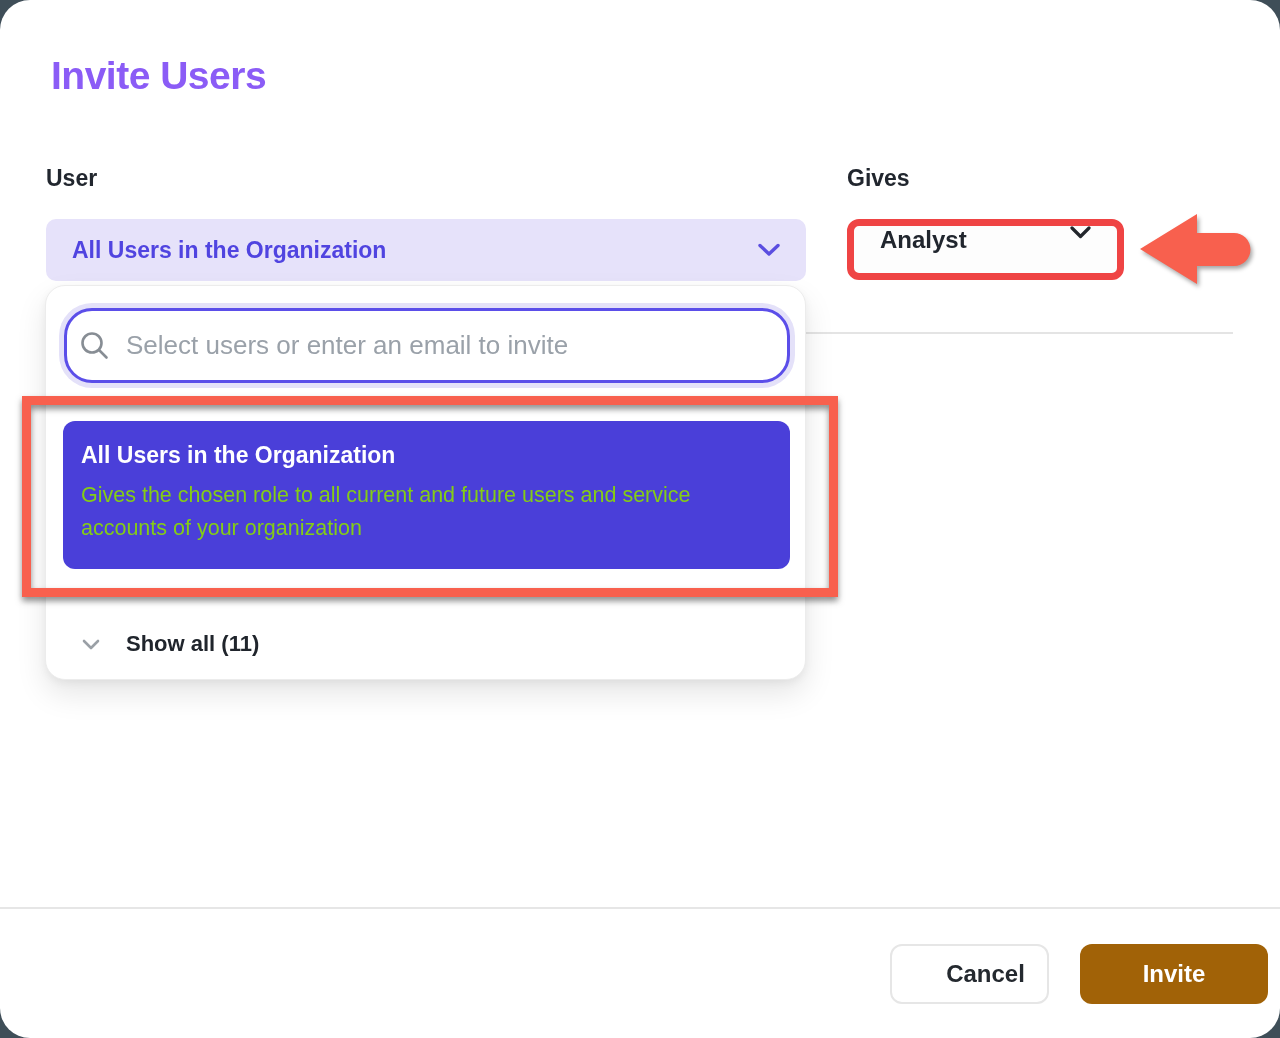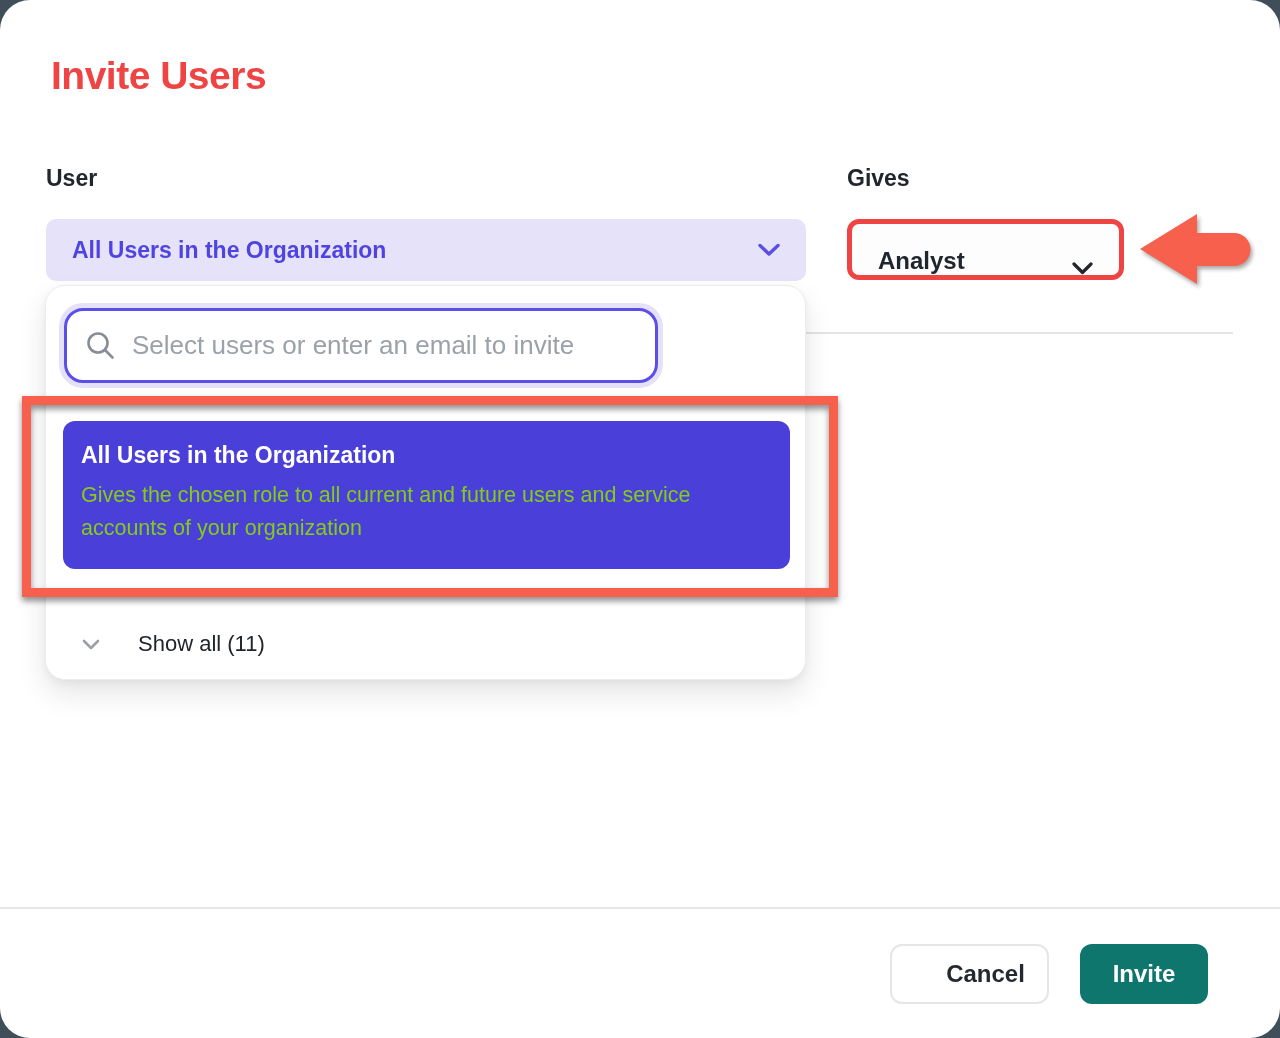--- a/index.html
+++ b/index.html
@@ -12,21 +12,21 @@
   }
   .modal {
     position:absolute; left:0; top:0;
     width:1280px; height:1038px;
     background:#ffffff;
     border-radius:30px;
     overflow:hidden;
   }
   .modal-title {
     position:absolute; left:51px; top:54px;
-    font-size:39px; font-weight:800; color:#ef4444;
+    font-size:39px; font-weight:800; color:#8b5cf6;
     letter-spacing:-0.5px;
   }
   .field-label {
     position:absolute; top:165px;
     font-size:23px; font-weight:700; color:#21262e;
   }
   .label-user { left:46px; }
   .label-role { left:847px; }
 
   .user-select {
@@ -35,22 +35,22 @@
     background:#e6e2fa; border-radius:10px;
     display:flex; align-items:center;
     padding:0 26px; cursor:pointer;
   }
   .user-select .value {
     font-size:23px; font-weight:700; color:#5044e0; flex:1;
   }
   .role-select {
     position:absolute; left:847px; top:219px;
     width:277px; height:61px;
-    background:#fdfdfd; border:5px solid #ef4444; border-radius:12px;
-    display:flex; align-items:flex-end;
+    background:#fdfdfd; border:7px solid #ef4444; border-radius:12px;
+    display:flex; align-items:flex-start;
     padding:0 26px; cursor:pointer;
   }
   .role-select .value {
     font-size:24px; font-weight:600; color:#21262e; flex:1;
   }
   .chevron { flex:0 0 auto; display:flex; }
 
   .role-divider {
     position:absolute; left:806px; top:332px;
     width:427px; height:2px; background:#e4e4e4;
@@ -59,27 +59,27 @@
   .dropdown-panel {
     position:absolute; left:45px; top:285px;
     width:761px; height:395px;
     background:#ffffff;
     border:1px solid #ececec;
     border-radius:20px;
     box-shadow:0 14px 30px rgba(0,0,0,0.10), 0 3px 8px rgba(0,0,0,0.05);
   }
   .search-box {
     position:absolute; left:18px; top:22px;
-    width:594px; height:75px;
+    width:726px; height:75px;
     background:#ffffff;
     border:3px solid #5b4ee9;
-    border-radius:19px;
+    border-radius:28px;
     box-shadow:0 0 0 5px #e4e1f9;
     display:flex; align-items:center;
-    padding:0 18px;
+    padding:0 12px;
   }
   .search-box input {
     border:none; outline:none; flex:1;
     font-family:"Liberation Sans", sans-serif;
     font-size:26px; color:#30343a;
     margin-left:16px; background:transparent;
   }
   .search-box input::placeholder { color:#9aa1a9; }
 
   .option-selected {
@@ -97,22 +97,22 @@
     max-width:690px;
   }
 
   .show-all {
     position:absolute; left:0; top:335px;
     width:100%; height:46px;
     display:flex; align-items:center;
     padding-left:36px; cursor:pointer;
   }
   .show-all .text {
-    font-size:22px; font-weight:400; color:#20252c;
-    margin-left:38px;
+    font-size:22px; font-weight:700; color:#20252c;
+    margin-left:26px;
   }
 
   .annotation-rect {
     position:absolute; left:22px; top:396px;
     width:816px; height:201px;
     border:9px solid #f8604e;
     filter:drop-shadow(0 4px 3px rgba(45,45,45,0.55));
     pointer-events:none;
   }
   .annotation-arrow {
@@ -130,22 +130,22 @@
     border-radius:12px; font-family:"Liberation Sans", sans-serif;
     font-size:24px; font-weight:600;
     display:flex; align-items:center; justify-content:center;
     cursor:pointer;
   }
   .btn-cancel {
     left:890px; width:159px;
     background:#ffffff; border:2px solid #e6e6e6; color:#24292f;padding-left:32px;
   }
   .btn-invite {
-    left:1080px; width:128px;
-    background:#0f766e; border:none; color:#ffffff;
+    left:1080px; width:188px;
+    background:#a16207; border:none; color:#ffffff;
   }
 </style>
 </head>
 <body>
 
 <div class="modal">
 
   <div class="modal-title">Invite Users</div>
 
   <div class="field-label label-user">User</div>

